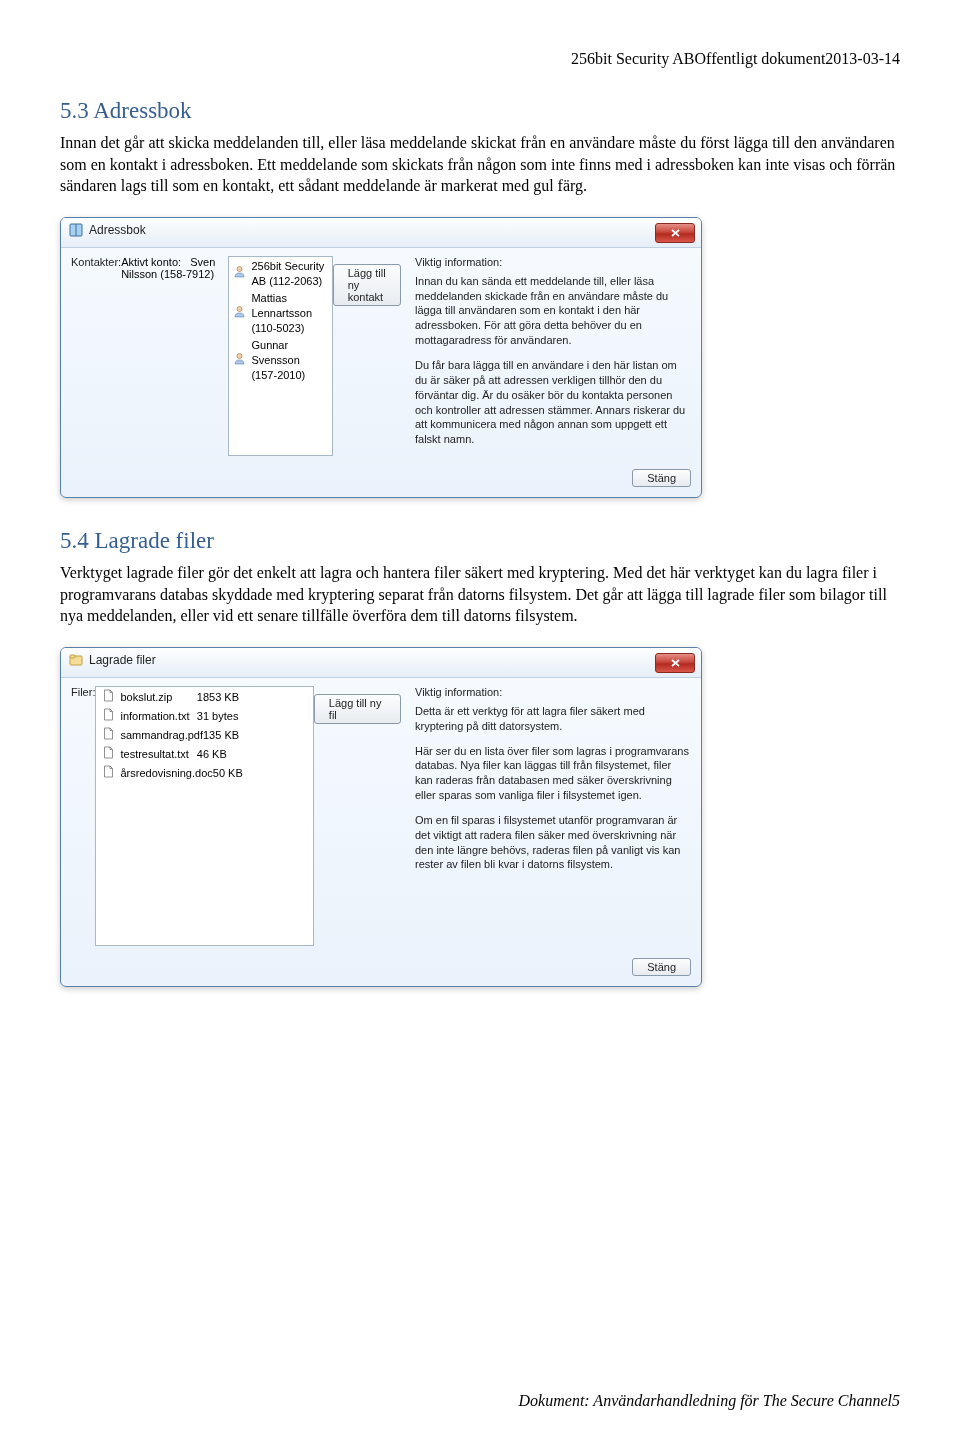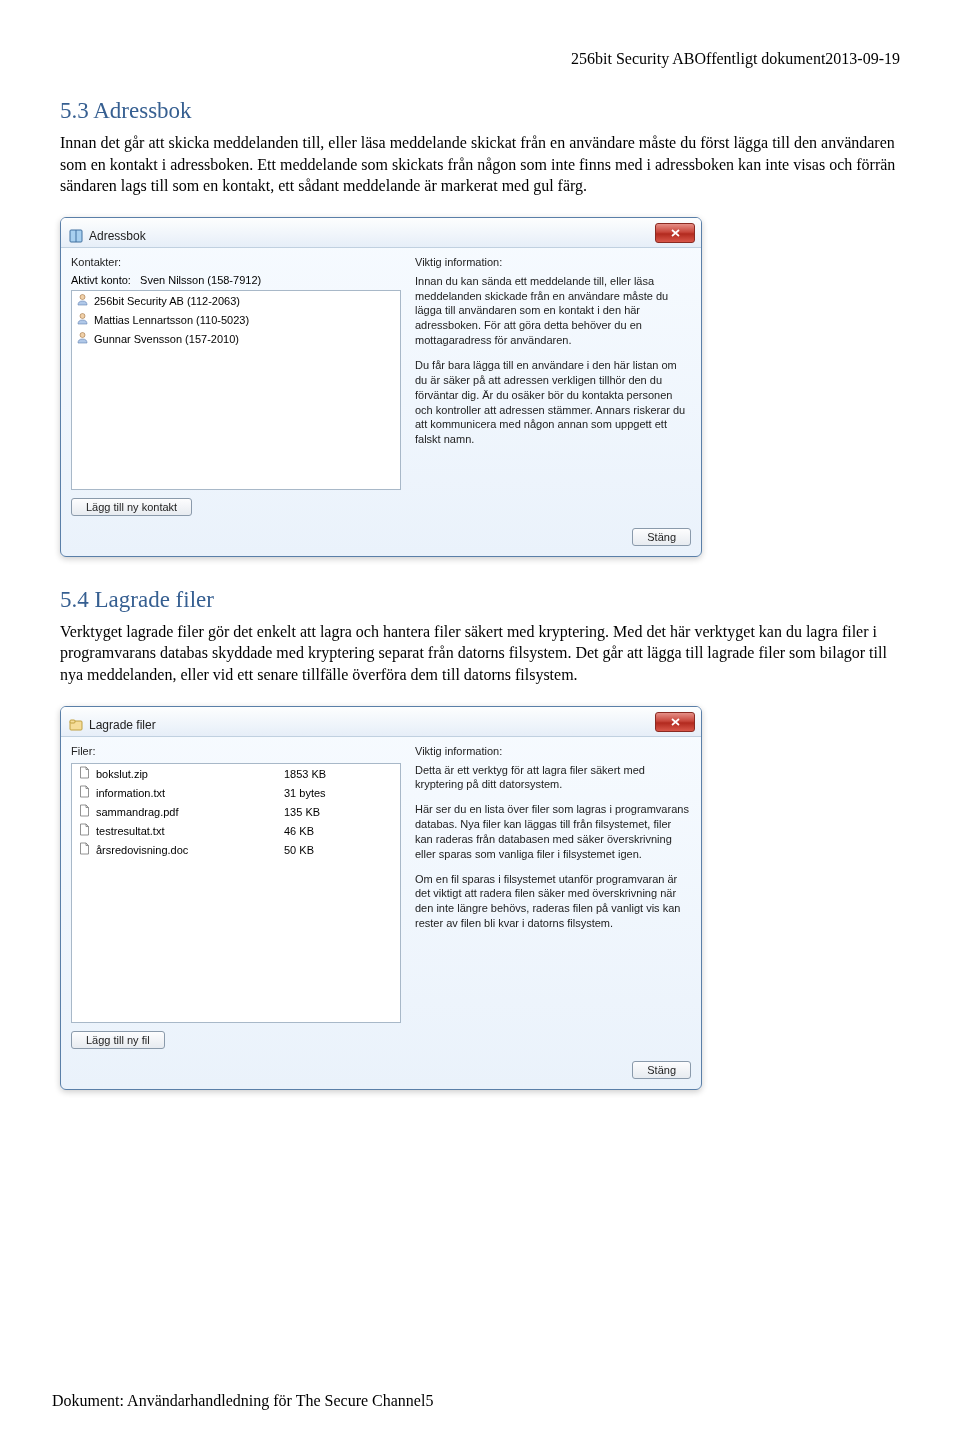--- a/index.html
+++ b/index.html
@@ -29,42 +29,43 @@
     font-weight: normal;
   }
   .body-text {
     font-size: 16px;
     line-height: 1.35;
     margin: 0 0 20px 0;
   }
   .footer-row {
     position: absolute;
     bottom: 30px;
-    left: 52px;
+    left: 76px;
     right: 60px;
     display: flex;
-    justify-content: flex-start;
+    justify-content: flex-end;
     font-size: 16px;
+    font-style: italic;
   }
 
   
   .dialog {
     width: 640px;
     margin: 0 0 30px 0;
     font-family: "Segoe UI", Tahoma, sans-serif;
     font-size: 11px;
     background: linear-gradient(#f7fbff, #eaf2fb);
     border: 1px solid #5a7fa8;
     border-radius: 6px;
     box-shadow: 0 2px 6px rgba(0,0,0,0.2);
     overflow: hidden;
   }
   .dialog-titlebar {
     display: flex;
-    align-items: flex-end;
+    align-items: flex-start;
     padding: 5px 6px 4px 8px;
     background: linear-gradient(#fdfefe, #e6eef8);
     border-bottom: 1px solid #c0d0e0;
   }
   .title-icon {
     width: 14px;
     height: 14px;
     margin-right: 6px;
     display: inline-block;
   }
@@ -85,21 +86,20 @@
   }
   .close-btn svg { display:block; }
 
   .dialog-body {
     display: flex;
     padding: 8px 10px 6px 10px;
   }
   .left-col {
     flex: 0 0 330px;
     display: flex;
-    flex-direction: column;
   }
   .right-col {
     flex: 1;
     padding-left: 14px;
   }
   .col-label {
     font-size: 11px;
     color: #222;
     margin-bottom: 6px;
   }
@@ -169,21 +169,21 @@
   }
 </style>
 </head>
 <body>
 
 <div class="page">
 
   <div class="header-row">
     <span>256bit Security AB</span>
     <span>Offentligt dokument</span>
-    <span>2013-09-19</span>
+    <span>2013-03-14</span>
   </div>
 
   <h2 class="section-heading">5.3 Adressbok</h2>
   <p class="body-text">Innan det går att skicka meddelanden till, eller läsa meddelande skickat från en användare måste du först lägga till den användaren som en kontakt i adressboken. Ett meddelande som skickats från någon som inte finns med i adressboken kan inte visas och förrän sändaren lags till som en kontakt, ett sådant meddelande är markerat med gul färg.</p>
 
   <div class="dialog">
     <div class="dialog-titlebar">
       <span class="title-icon">
         <svg viewBox="0 0 14 14" width="14" height="14">
             <rect x="1" y="1" width="12" height="12" rx="1" fill="#a8d0f0" stroke="#4070a0"></rect>

